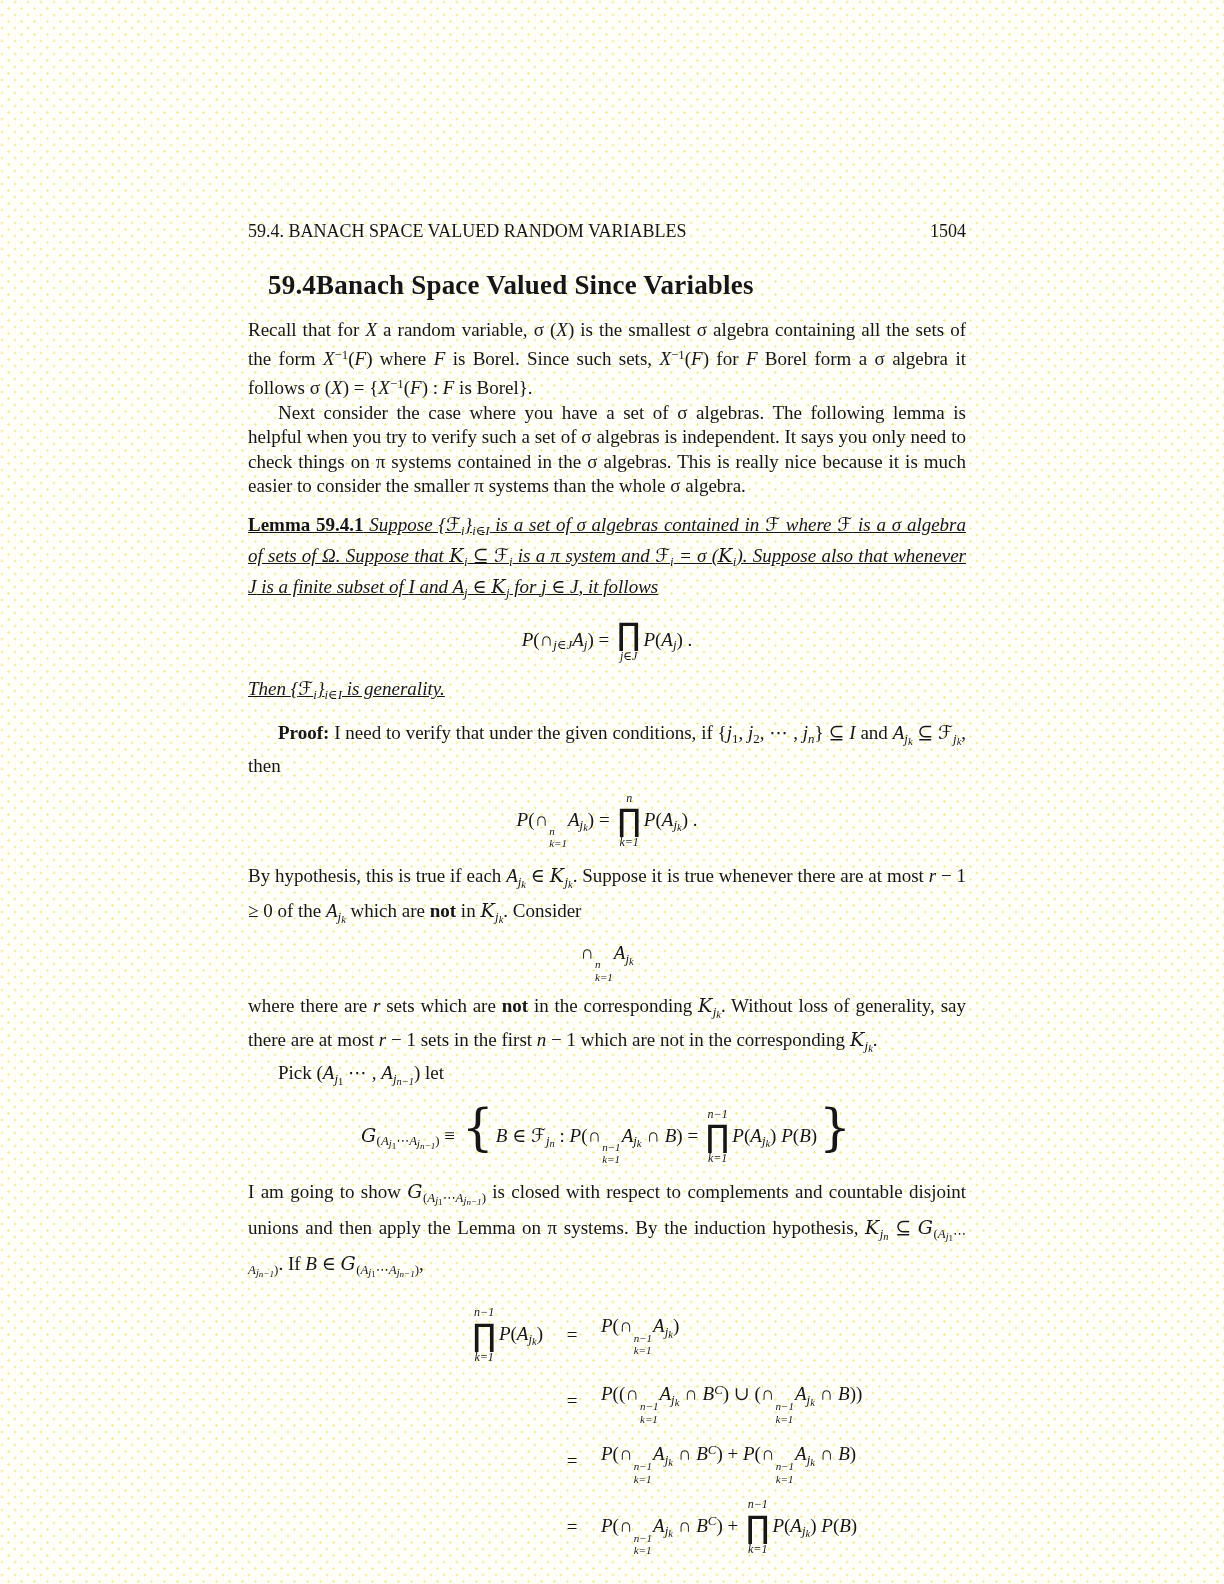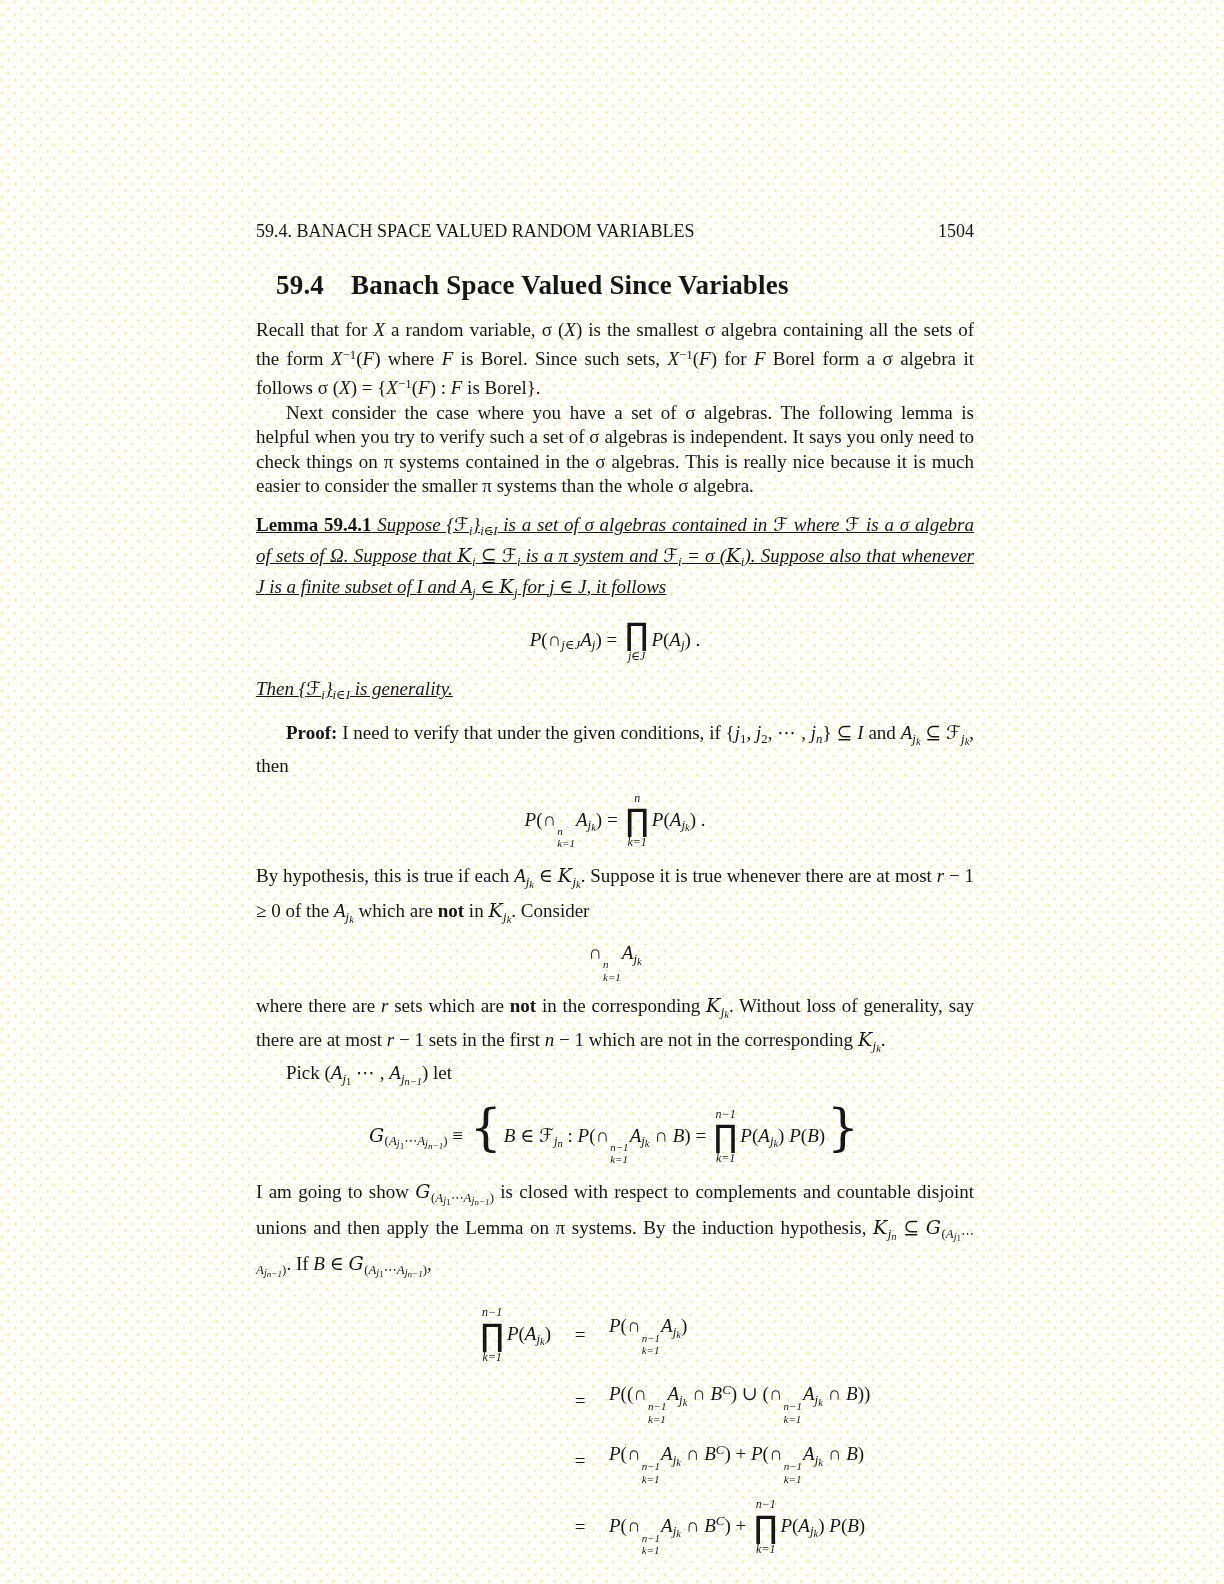--- a/index.html
+++ b/index.html
@@ -7,32 +7,32 @@
     width:1224px;height:1584px;position:relative;overflow:hidden;
     background-color:#fffef8;
     background-image:
       radial-gradient(#f2eda0 1px, rgba(255,255,255,0) 1.4px),
       radial-gradient(#f2eda0 1px, rgba(255,255,255,0) 1.4px);
     background-size:13px 13px;
     background-position:2px 2px, 8.5px 8.5px;
     font-family:"Liberation Serif","DejaVu Serif","DejaVu Sans",serif;
   }
   .page{
-    position:absolute;left:256px;top:221px;width:718px;
+    position:absolute;left:248px;top:221px;width:718px;
     color:#161616;font-size:19px;line-height:24.6px;text-align:justify;
   }
   .running-header{
     display:flex;justify-content:space-between;
     font-size:18px;line-height:20px;margin-bottom:28px;text-align:left;
   }
   .section-heading{
     font-size:27px;line-height:32px;font-weight:bold;
     margin:0 0 17px 20px;text-align:left;letter-spacing:0.2px;
   }
-  .sec-num{margin-right:27px;}
+  .sec-num{}
   .p{margin:0;}
   .p.indent{text-indent:30px;}
   .p.mt{margin-top:12px;}
   .p.lemma{font-style:italic;margin-top:13px;text-decoration:underline;}
   .display{text-align:center;margin:13px 0;}
   .display.small-gap{margin:9px 0;}
   
   .i{font-style:italic;}
   .b{font-weight:700;font-style:normal;}
   .scr{font-family:"DejaVu Sans","DejaVu Serif",serif;font-style:normal;}

